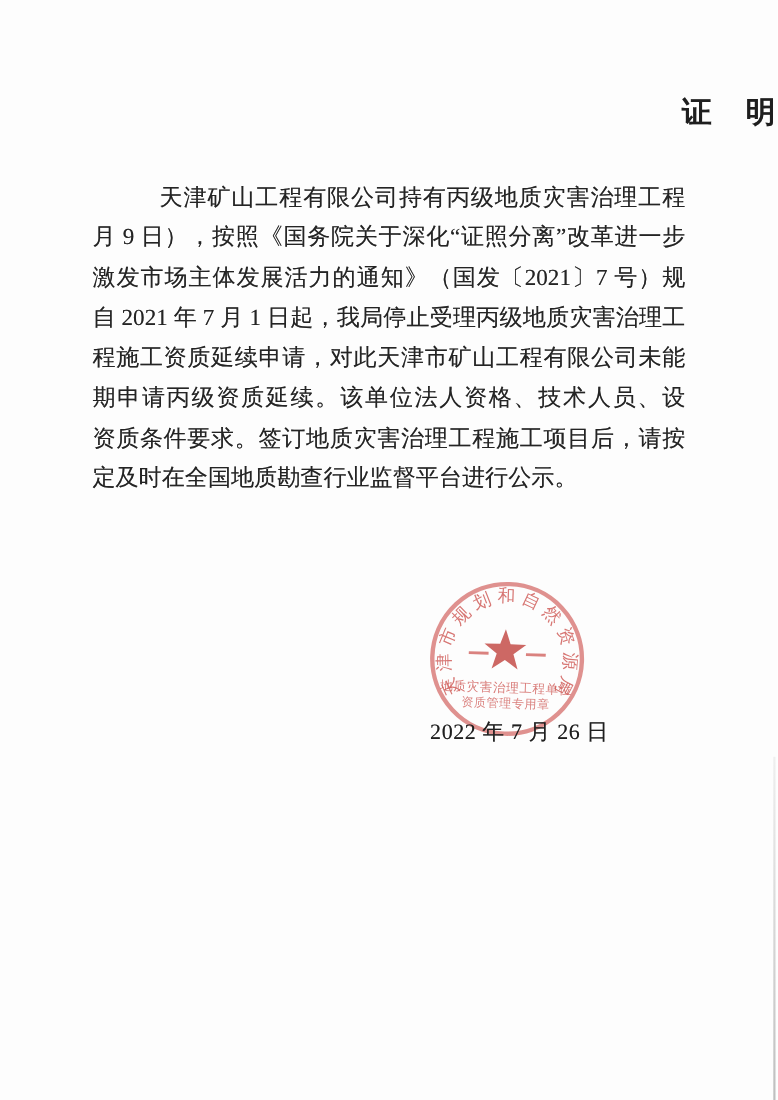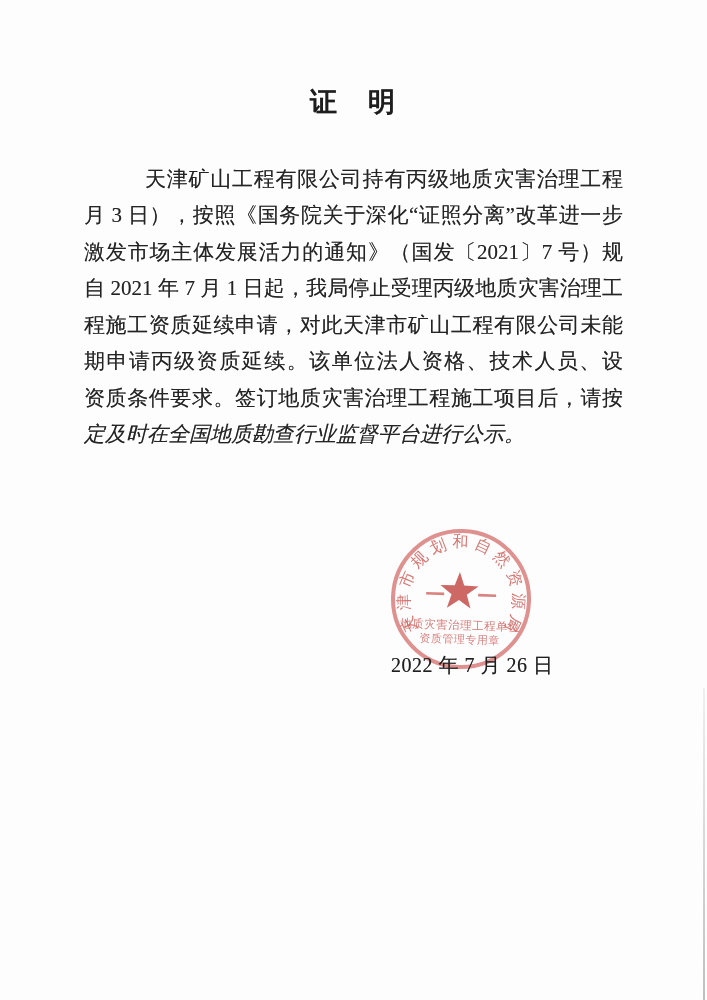--- a/index.html
+++ b/index.html
@@ -13,21 +13,21 @@
     height: 1000px;
     background: #fdfdfd;
     overflow: hidden;
     font-family: "Liberation Serif", "DejaVu Serif", serif;
   }
   #doc-title {
     position: absolute;
     top: 84px;
     left: 0;
     width: 707px;
-    text-align: center;
+    text-align: right;
     font-size: 27px;
     font-weight: bold;
     color: #1e1e1e;
     letter-spacing: 2px;
     text-shadow: 0 0 0.6px rgba(30,30,30,0.55);
   }
   #body-text {
     position: absolute;
     left: 84px;
     top: 161px;
@@ -41,21 +41,20 @@
     line-height: 36.45px;
     overflow: hidden;
     text-align: justify;
     text-align-last: justify;
   }
   #body-text .bl.first {
     padding-left: 61px;
   }
   #body-text .bl.last {
     text-align-last: left;
-    font-style: italic;
   }
   #seal {
     position: absolute;
     left: 379px;
     top: 523px;
     width: 165px;
     height: 152px;
     z-index: 2;
   }
   #issue-date {
@@ -84,21 +83,21 @@
 </style>
 </head>
 <body>
 
 <div id="page">
 
   <div id="doc-title">证　明</div>
 
   <div id="body-text">
     <div class="bl first">天津矿山工程有限公司持有丙级地质灾害治理工程施</div>
-    <div class="bl">月 3 日），按照《国务院关于深化“证照分离”改革进一步</div>
+    <div class="bl">月 9 日），按照《国务院关于深化“证照分离”改革进一步</div>
     <div class="bl">激发市场主体发展活力的通知》（国发〔2021〕7 号）规定，</div>
     <div class="bl">自 2021 年 7 月 1 日起，我局停止受理丙级地质灾害治理工</div>
     <div class="bl">程施工资质延续申请，对此天津市矿山工程有限公司未能按</div>
     <div class="bl">期申请丙级资质延续。该单位法人资格、技术人员、设备、</div>
     <div class="bl">资质条件要求。签订地质灾害治理工程施工项目后，请按规</div>
     <div class="bl last">定及时在全国地质勘查行业监督平台进行公示。</div>
   </div>
 
   <svg id="seal" viewBox="0 0 165 152" xmlns="http://www.w3.org/2000/svg">
     <g transform="rotate(2 82 76)" opacity="0.88">

